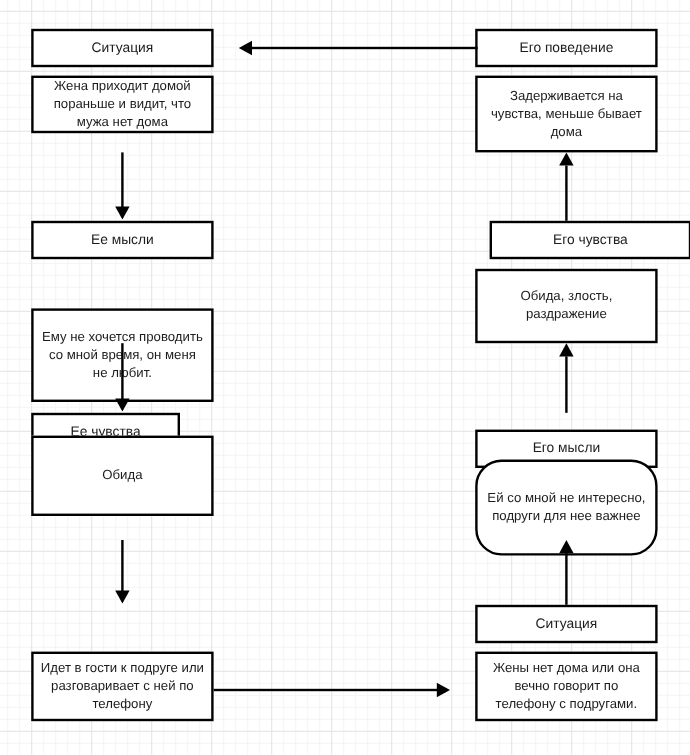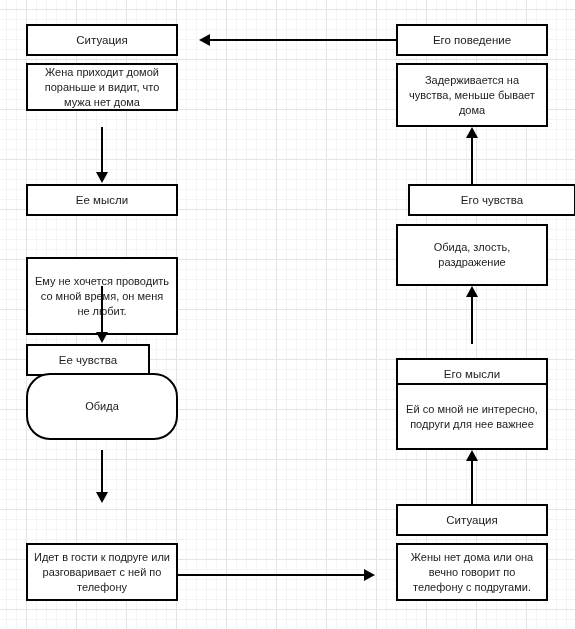--- a/index.html
+++ b/index.html
@@ -113,21 +113,21 @@
   </div>
 
   <div class="box body" style="left:26px; top:224px; width:152px; height:78px;margin-top:33px;">
     <span>Ему не хочется проводить со мной время, он меня не любит.</span>
   </div>
 
   <div class="box header" style="left:26px; top:344px; width:124px; height:32px;">
     <span>Ее чувства</span>
   </div>
 
-  <div class="box body" style="left:26px; top:373px; width:152px; height:67px;border-radius:24px;">
+  <div class="box body" style="left:26px; top:363px; width:152px; height:67px;">
     <span>Обида</span>
   </div>
 
 
   <div class="box body" style="left:26px; top:543px; width:152px; height:58px;">
     <span>Идет в гости к подруге или разговаривает с ней по телефону</span>
   </div>
 
   <div class="box header" style="left:396px; top:24px; width:152px; height:32px;">
     <span>Его поведение</span>
@@ -142,21 +142,21 @@
   </div>
 
   <div class="box body" style="left:396px; top:224px; width:152px; height:62px;">
     <span>Обида, злость, раздражение</span>
   </div>
 
   <div class="box header" style="left:396px; top:344px; width:152px; height:32px;margin-top:14px;">
     <span>Его мысли</span>
   </div>
 
-  <div class="box body" style="left:396px; top:383px; width:152px; height:67px;">
+  <div class="box body" style="left:396px; top:383px; width:152px; height:80px;border-radius:22px;">
     <span>Ей со мной не интересно, подруги для нее важнее</span>
   </div>
 
   <div class="box header" style="left:396px; top:504px; width:152px; height:32px;">
     <span>Ситуация</span>
   </div>
 
   <div class="box body" style="left:396px; top:543px; width:152px; height:58px;">
     <span>Жены нет дома или она вечно говорит по телефону с подругами.</span>
   </div>

